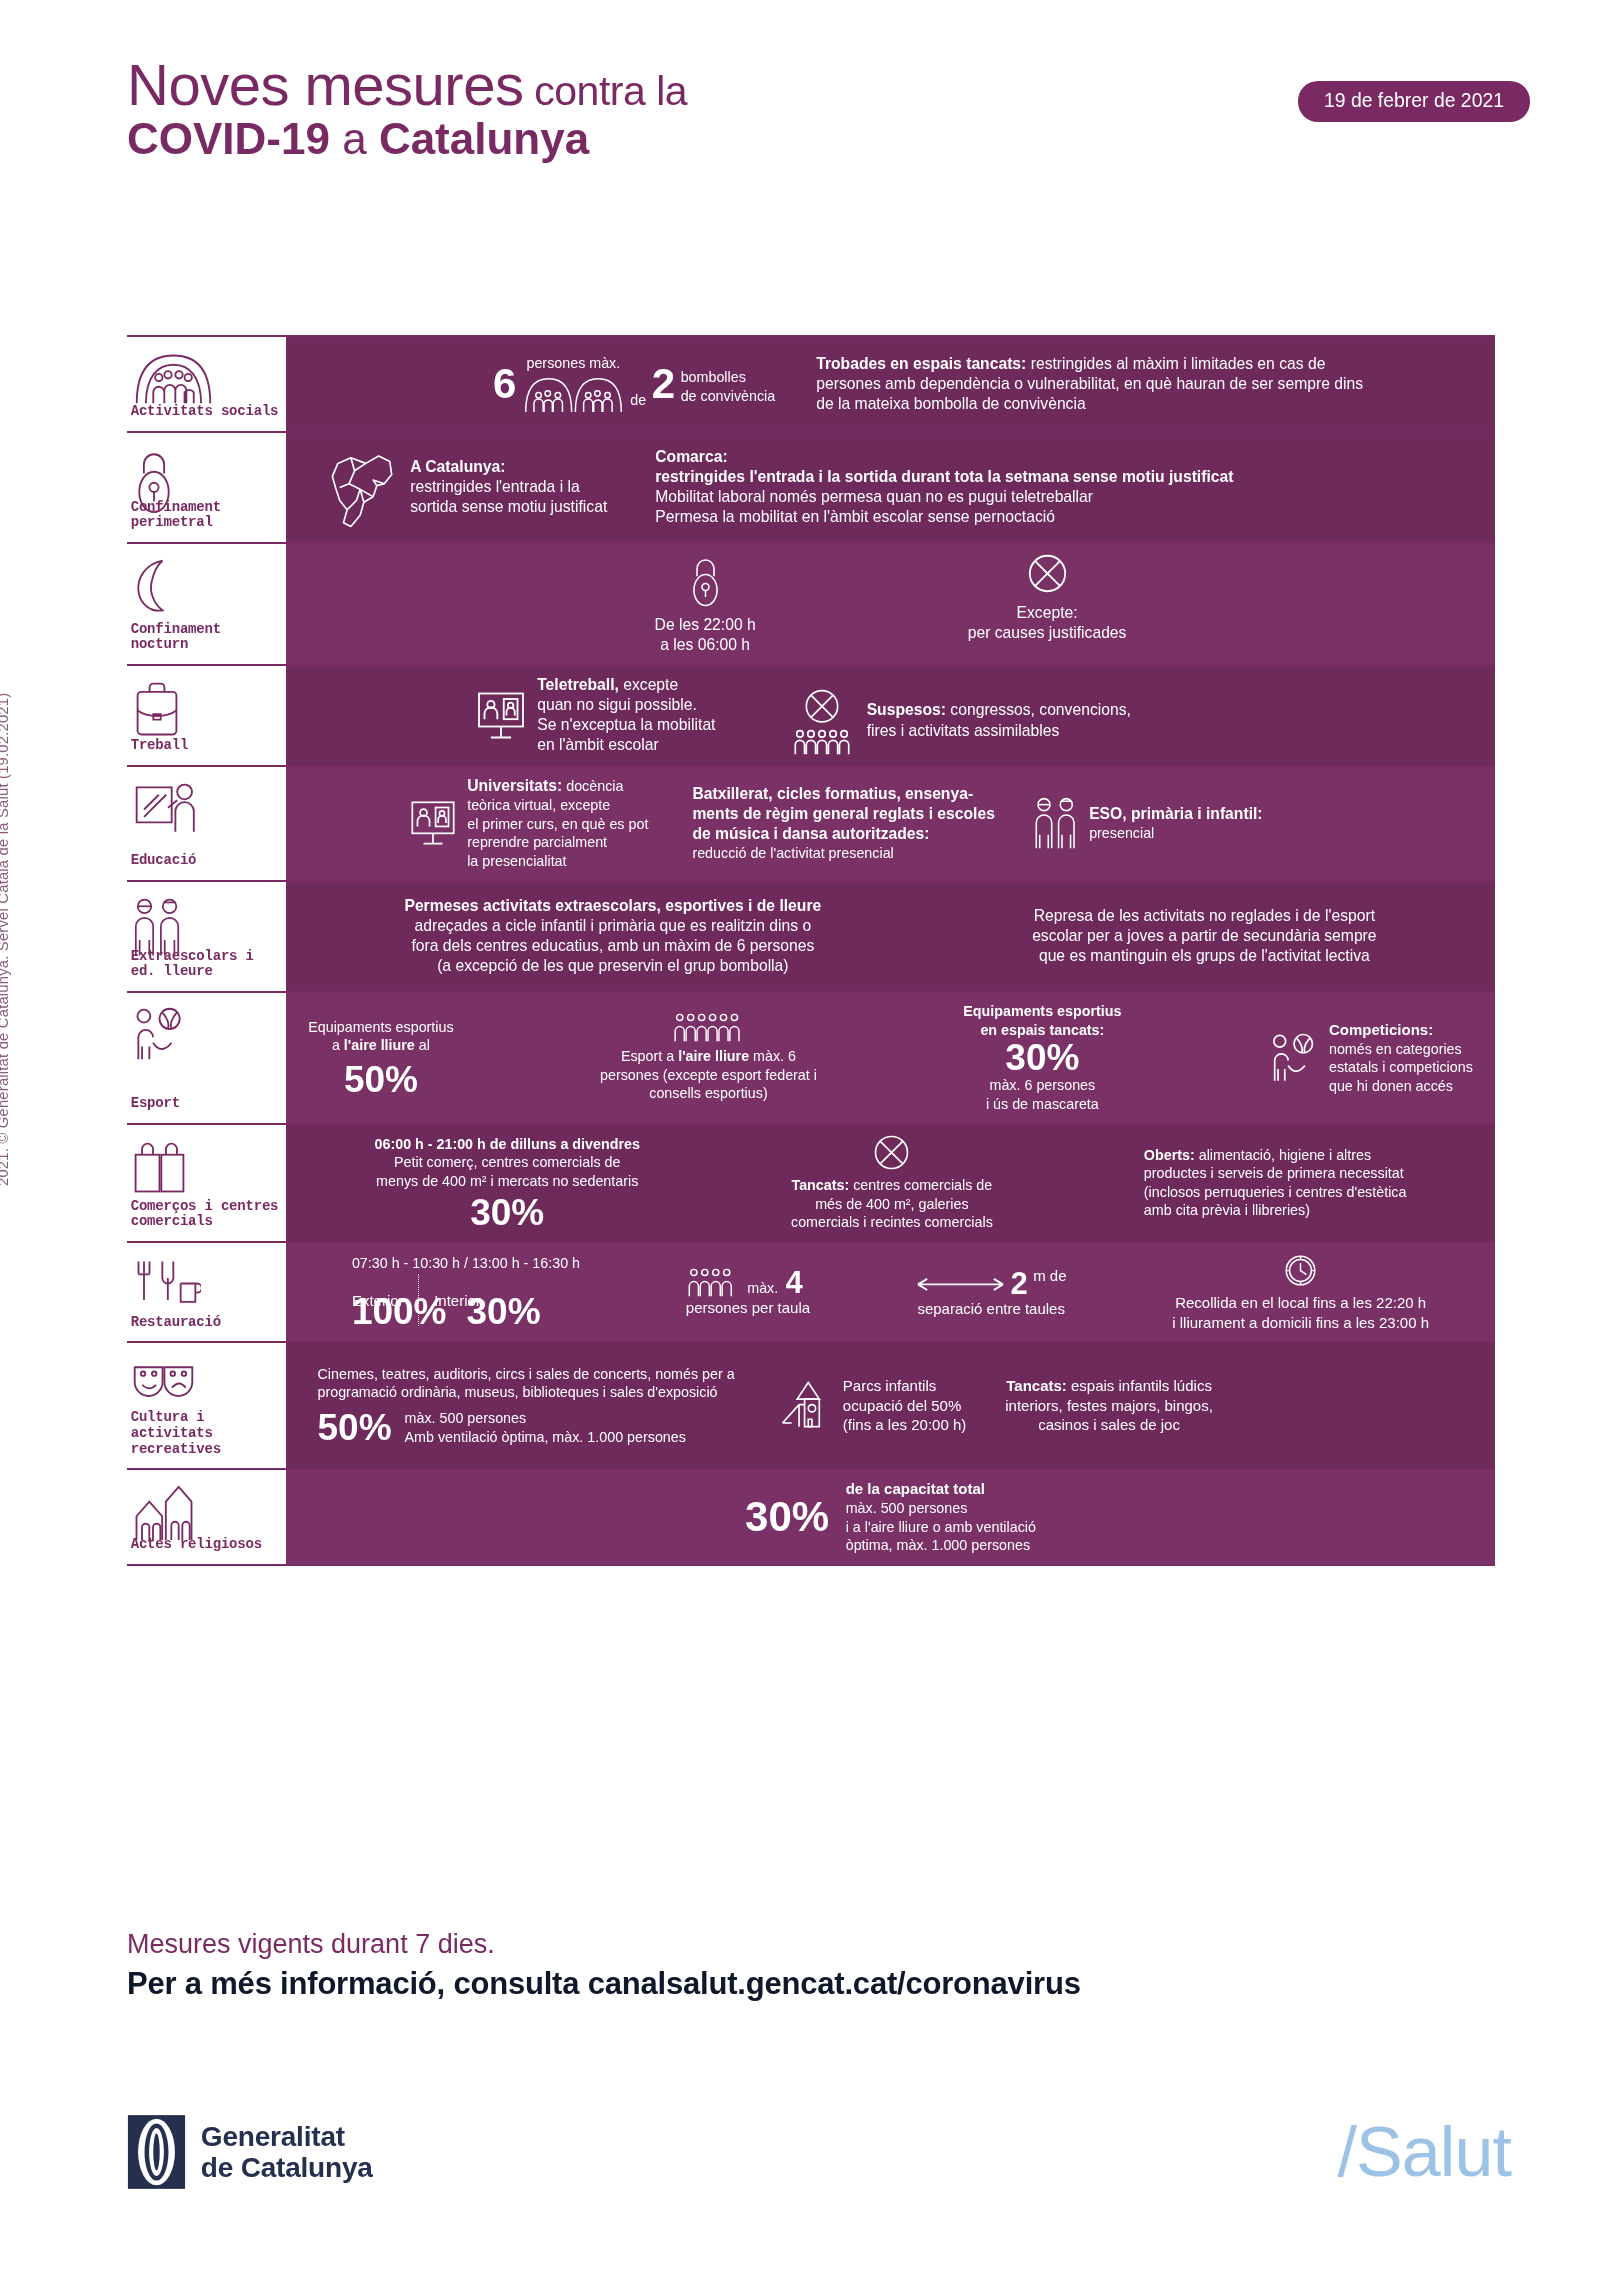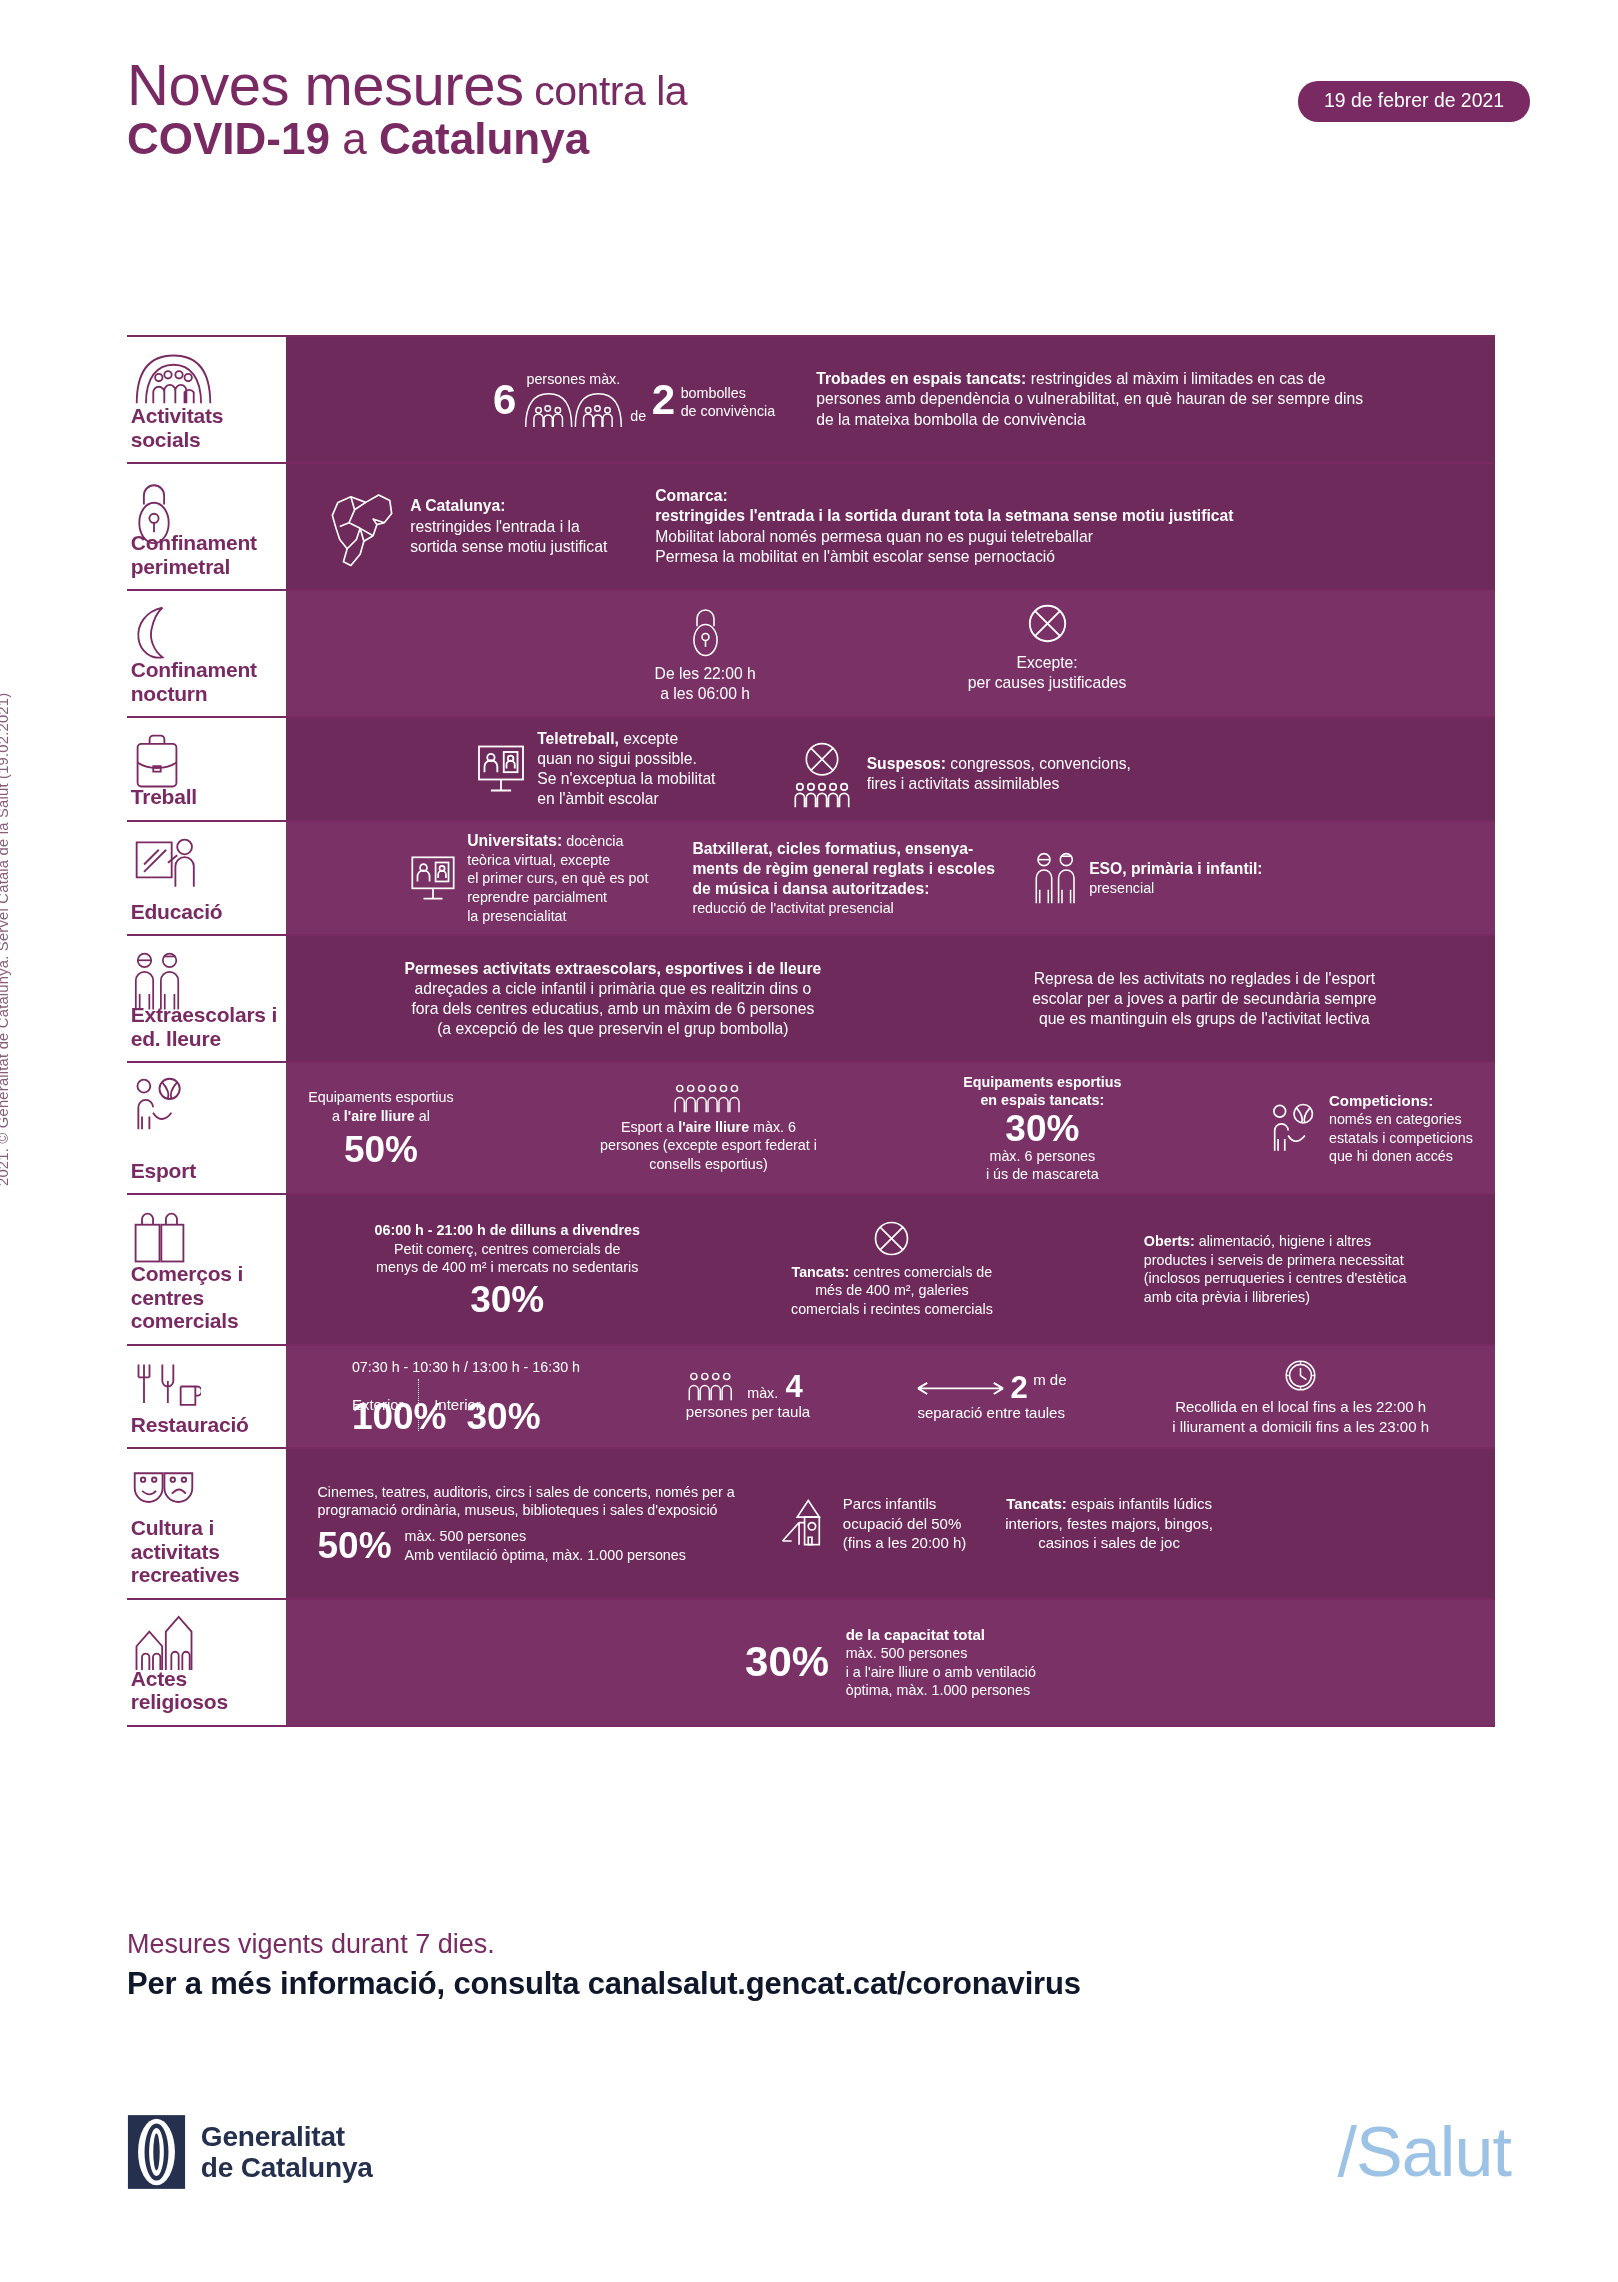--- a/index.html
+++ b/index.html
@@ -33,21 +33,21 @@
   .table{position:absolute;left:127px;top:335px;width:1368px;}
   .row{display:flex;align-items:stretch;border-top:2.8px solid #7a2a62;}
   .row:last-child{border-bottom:2.8px solid #7a2a62;}
   .row .label-cell{
     width:159px;flex:0 0 159px;background:#fff;position:relative;
     display:flex;flex-direction:column;justify-content:space-between;
     padding:13px 7.4px 11px 3.7px;box-sizing:border-box;
   }
   .row .label-cell .ico{height:54px;display:flex;align-items:flex-start;}
   .row .label-cell .lbl{
-    font-size:21px;font-weight:700;color:#7a2a62;line-height:1.12;letter-spacing:-0.2px;
+    font-size:14px;font-weight:700;color:#7a2a62;line-height:1.12;letter-spacing:-0.2px;font-family:Liberation Mono, monospace;
   }
   .row .content-cell{
     flex:1;background:#6f2a5c;color:#fff;display:flex;align-items:center;
     padding:9.2px 13px;box-sizing:border-box;position:relative;
   }
   .row.alt .content-cell{background:#7a3266;}
 
   .blk{display:flex;align-items:center;gap:9.2px;}
   .stack{display:flex;flex-direction:column;}
   .big{font-size:42px;font-weight:700;line-height:1;}
@@ -516,21 +516,21 @@
           </div>
           <div class="stack ctr">
             <span style="align-self:center;margin-bottom:3.7px;">
               <svg width="37" height="37" viewBox="0 0 44 44" fill="none" stroke="#ffffff" stroke-width="1.8">
                 <circle cx="22" cy="22" r="17"></circle>
                   <circle cx="22" cy="22" r="13"></circle>
                 <path d="M22 13 v9 l7 5"></path>
                 <path d="M22 5 v3 M22 36 v3 M5 22 h3 M36 22 h3"></path>
               </svg>
             </span>
-            <span class="t16">Recollida en el local fins a les 22:00 h</span>
+            <span class="t16">Recollida en el local fins a les 22:20 h</span>
             <span class="t16">i lliurament a domicili fins a les 23:00 h</span>
           </div>
         </div>
       </div>
     </div>
 
     <div class="row">
       <div class="label-cell">
         <div class="ico">
           <svg width="65" height="54" viewBox="0 0 70 58" fill="none" stroke="#7a2a62" stroke-width="2">

